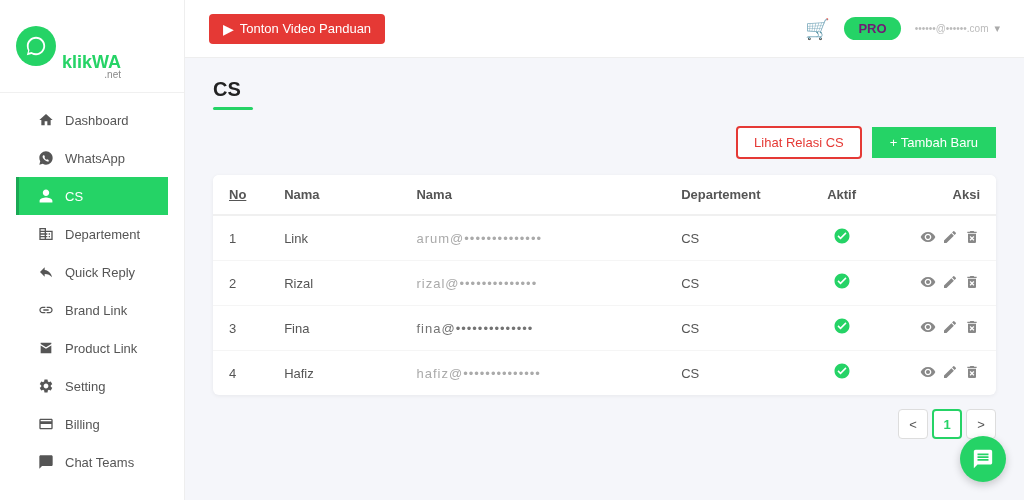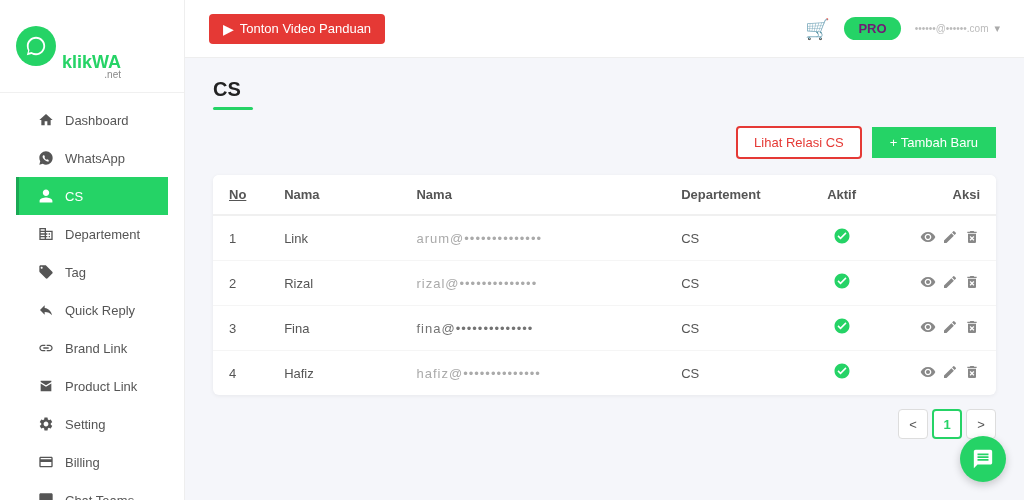--- a/index.html
+++ b/index.html
@@ -276,28 +276,20 @@
 
     <div class="nav-item">
       <span class="nav-icon">
         <svg width="16" height="16" viewBox="0 0 24 24" fill="currentColor">
             <path d="M12 7V3H2v18h20V7H12zm-2 12H4v-2h6v2zm0-4H4v-2h6v2zm0-4H4V9h6v2zm0-4H4V5h6v2zm10 12h-8v-2h2v-2h-2v-2h2v-2h-2V9h8v10zm-2-8h-2v2h2v-2zm0 4h-2v2h2v-2z"></path>
           </svg>
       </span>
       <span>Departement</span>
     </div>
 
-    <div class="nav-item">
-      <span class="nav-icon">
-        <svg width="16" height="16" viewBox="0 0 24 24" fill="currentColor">
-            <path d="M21.41 11.58l-9-9C12.05 2.22 11.55 2 11 2H4c-1.1 0-2 .9-2 2v7c0 .55.22 1.05.59 1.42l9 9c.36.36.86.58 1.41.58.55 0 1.05-.22 1.41-.59l7-7c.37-.36.59-.86.59-1.41 0-.55-.23-1.06-.59-1.42zM5.5 7C4.67 7 4 6.33 4 5.5S4.67 4 5.5 4 7 4.67 7 5.5 6.33 7 5.5 7z"></path>
-          </svg>
-      </span>
-      <span>Tag</span>
-    </div>
 
     <div class="nav-item">
       <span class="nav-icon">
         <svg width="16" height="16" viewBox="0 0 24 24" fill="currentColor">
             <path d="M10 9V5l-7 7 7 7v-4.1c5 0 8.5 1.6 11 5.1-1-5-4-10-11-11z"></path>
           </svg>
       </span>
       <span>Quick Reply</span>
     </div>
 

